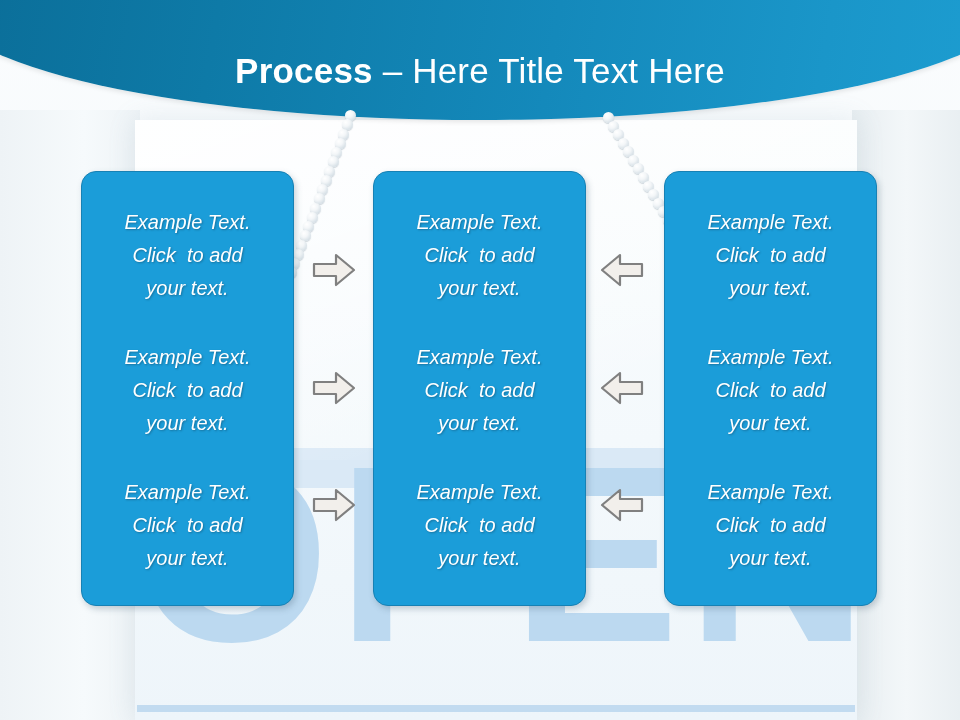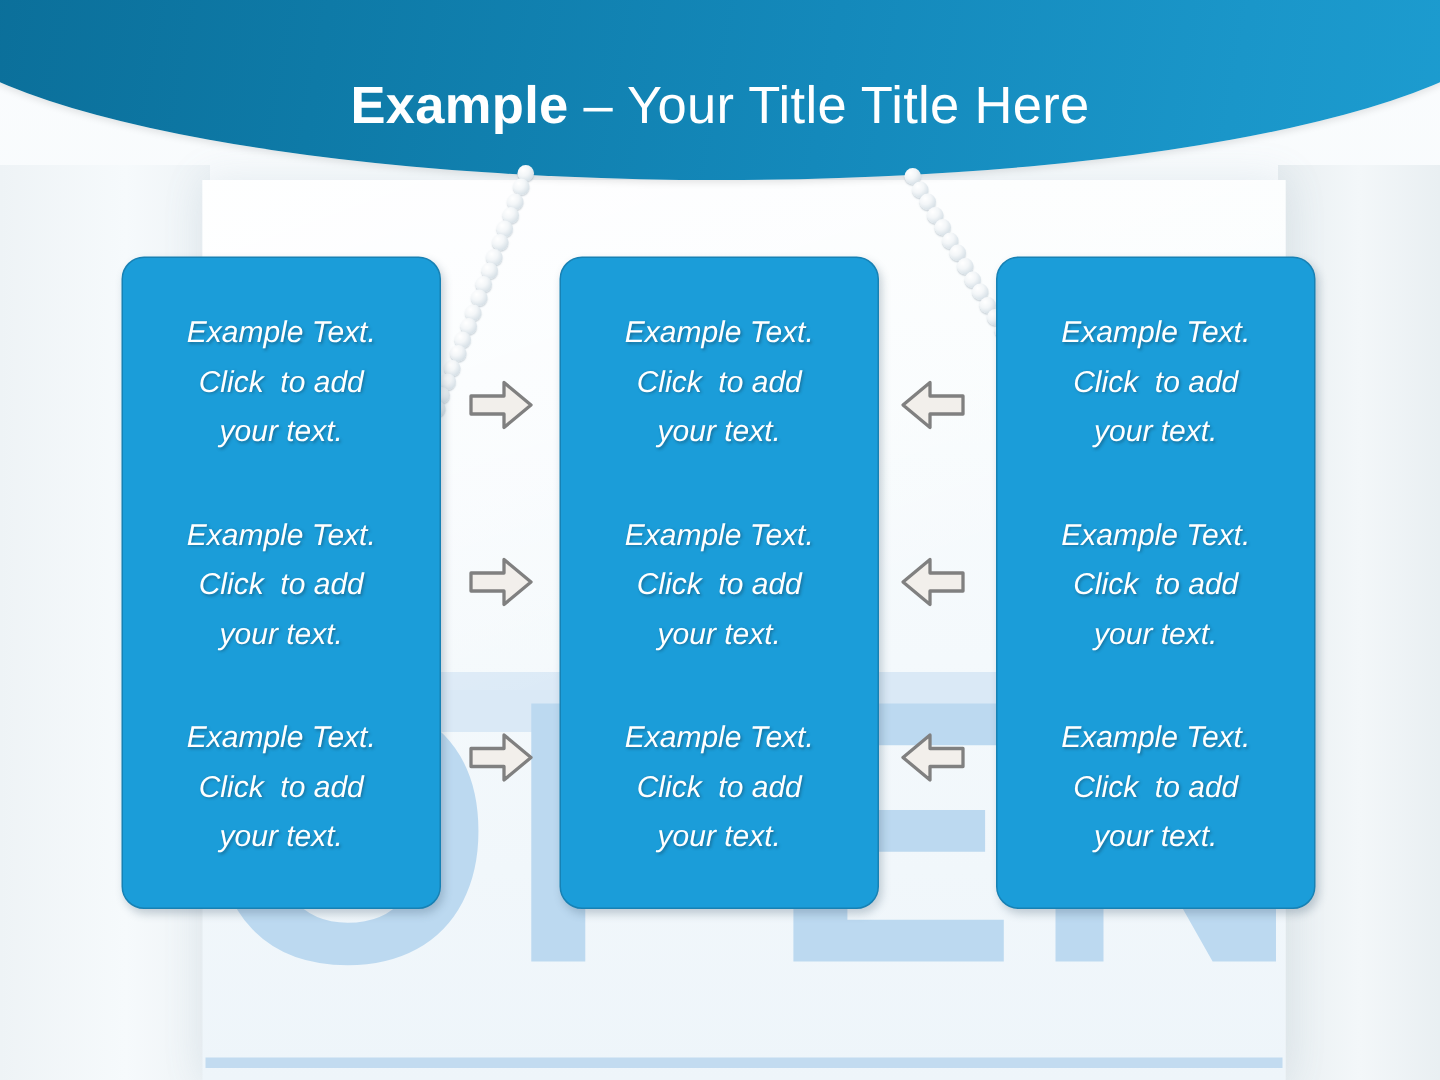--- a/index.html
+++ b/index.html
@@ -161,21 +161,21 @@
   <div class="bg-wall-left"></div>
   <div class="bg-wall-right"></div>
   <div class="sign-panel"></div>
   <div class="sign-band"></div>
   <div class="open-word">OPEN</div>
   <div class="sign-sheen"></div>
   <div class="sign-bottom-line"></div>
 
   <div class="header-band"></div>
   <div class="title">
-    <span class="t-strong">Example</span><span class="t-light"> – Your Title Title Here</span>
+    <span class="t-strong">Process</span><span class="t-light"> – Here Title Text Here</span>
   </div>
 
   <div class="chain" id="chain-left">
       <div class="bead" style="left: 345px; top: 110px;"></div>
       <div class="bead" style="left: 341.5px; top: 119.25px;"></div>
       <div class="bead" style="left: 338px; top: 128.5px;"></div>
       <div class="bead" style="left: 334.5px; top: 137.75px;"></div>
       <div class="bead" style="left: 331px; top: 147px;"></div>
       <div class="bead" style="left: 327.5px; top: 156.25px;"></div>
       <div class="bead" style="left: 324px; top: 165.5px;"></div>

